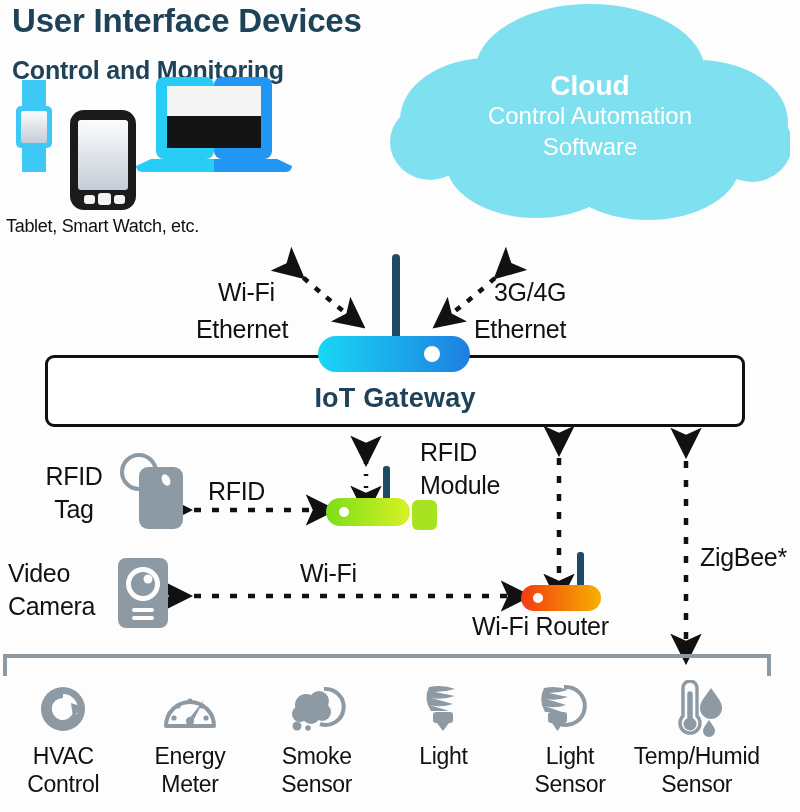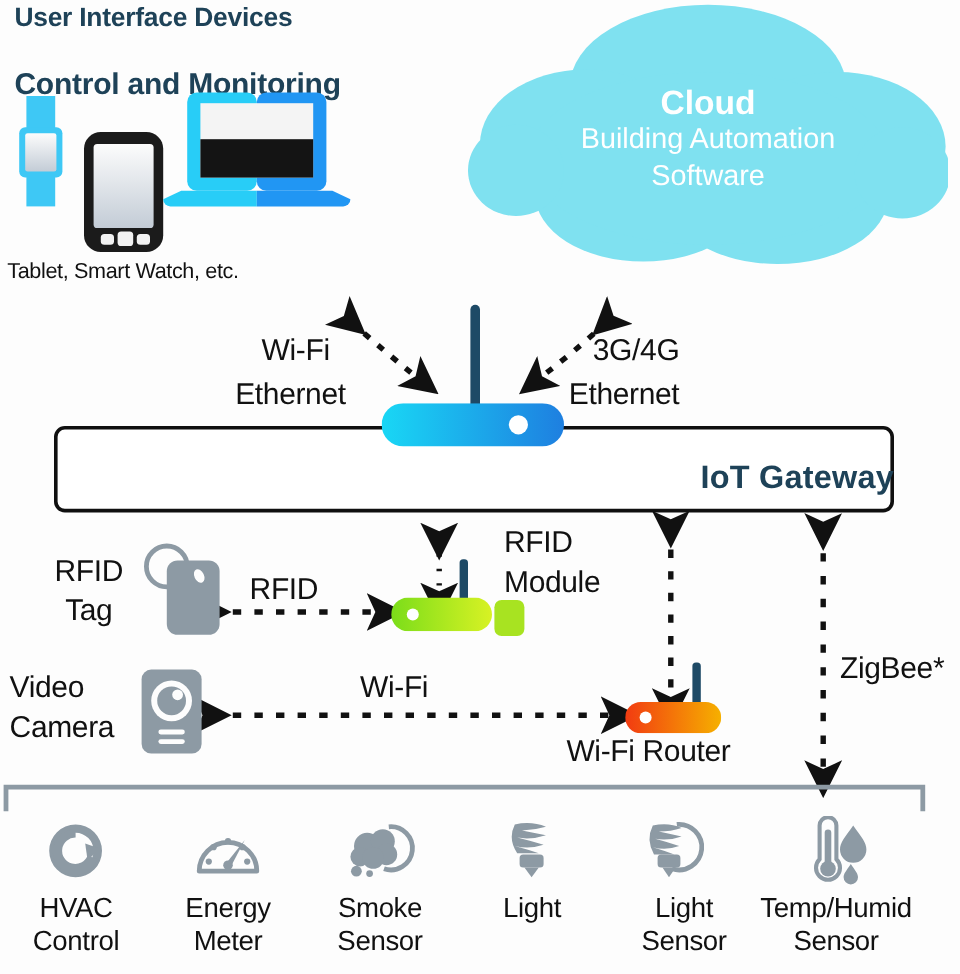--- a/index.html
+++ b/index.html
@@ -6,40 +6,40 @@
   body{
     width:800px;height:812px;position:relative;overflow:hidden;
     font-family:"Liberation Sans","DejaVu Sans",sans-serif;
     background:#fdfdfd;
   }
   .abs{position:absolute;}
   .navy{color:#1e4258;}
   .blk{color:#111111;}
 
   
-  #title{left:12px;top:2px;font-size:22px;font-weight:bold;letter-spacing:-.2px;}
+  #title{left:12px;top:2px;font-size:33px;font-weight:bold;letter-spacing:-.2px;}
   #subtitle{left:12px;top:36px;font-size:25px;font-weight:bold;letter-spacing:-.2px;margin-top:20px;}
   #ui-caption{left:6px;top:216px;font-size:18px;letter-spacing:-.3px;}
 
   
   #cloud-wrap{left:390px;top:2px;width:400px;height:228px;}
   #cloud-wrap svg{display:block;}
   #cloud-text{left:390px;top:2px;width:400px;height:228px;
       display:flex;flex-direction:column;align-items:center;justify-content:center;
       pointer-events:none;}
   #cloud-text .ct-title{font-size:28px;font-weight:bold;color:#ffffff;line-height:1.12;}
   #cloud-text .ct-line{font-size:24px;color:#ffffff;line-height:1.26;white-space:nowrap;}
 
   
   #dev-icons{left:4px;top:72px;width:290px;height:145px;}
 
   
   #gw-bar{left:45px;top:355px;width:700px;height:72px;
       border:3px solid #101010;border-radius:9px;background:#ffffff;box-sizing:border-box;}
-  #gw-label{left:45px;top:383px;width:700px;text-align:right;
+  #gw-label{left:45px;top:383px;width:700px;text-align:center;
       font-size:27px;font-weight:bold;letter-spacing:.2px;}
   #gw-router{left:318px;top:336px;width:152px;height:36px;}
   #gw-antenna{left:392px;top:254px;width:8px;height:88px;background:#1e4a66;border-radius:4px;}
 
   
   .lbl{font-size:25px;letter-spacing:-.3px;white-space:nowrap;}
   #lbl-wifi-l{left:218px;top:278px;}
   #lbl-eth-l{left:196px;top:315px;}
   #lbl-3g{left:494px;top:278px;text-align:right;}
   #lbl-eth-r{left:474px;top:315px;}
@@ -124,21 +124,21 @@
       <ellipse cx="146" cy="160" rx="90" ry="56"></ellipse>
       <ellipse cx="258" cy="162" rx="92" ry="56"></ellipse>
       <ellipse cx="200" cy="130" rx="150" ry="72"></ellipse>
       <ellipse cx="40" cy="140" rx="40" ry="38"></ellipse>
       <ellipse cx="362" cy="142" rx="40" ry="38"></ellipse>
     </g>
   </svg>
 </div>
 <div class="abs" id="cloud-text">
   <div class="ct-title">Cloud</div>
-  <div class="ct-line">Building Automation</div>
+  <div class="ct-line">Control Automation</div>
   <div class="ct-line">Software</div>
 </div>
 
 <svg class="abs" id="arrows">
   <defs>
     <marker id="ah" markerWidth="7" markerHeight="7" refX="3.2" refY="3.5" orient="auto">
       <path d="M0,0 L7,3.5 L0,7 L1.6,3.5 z" fill="#111"></path>
     </marker>
   </defs>
 

